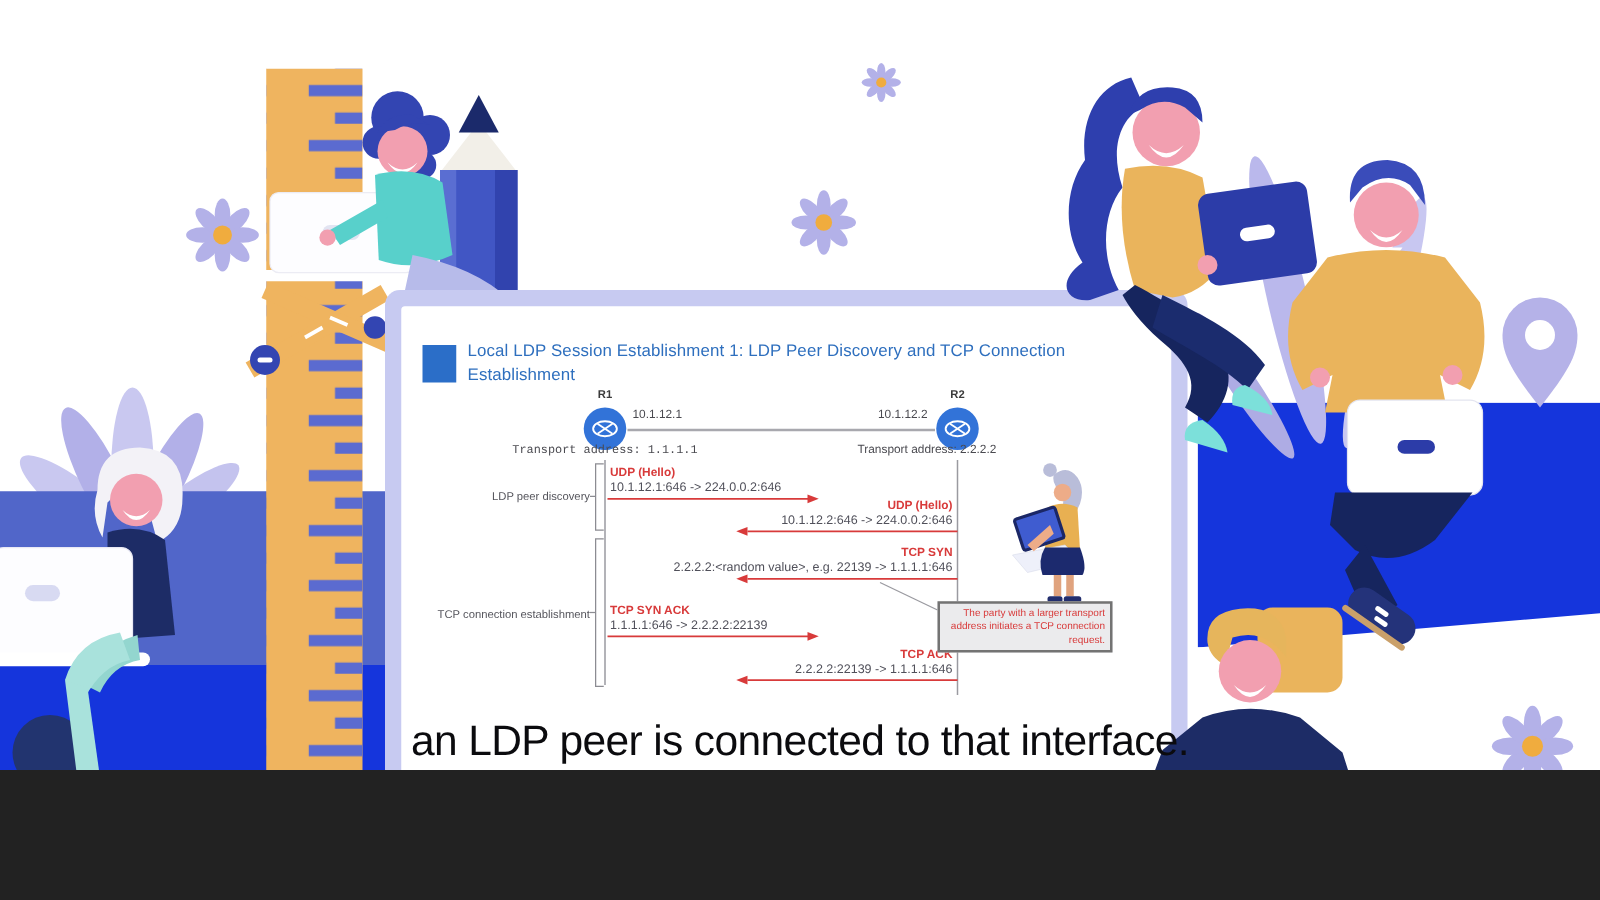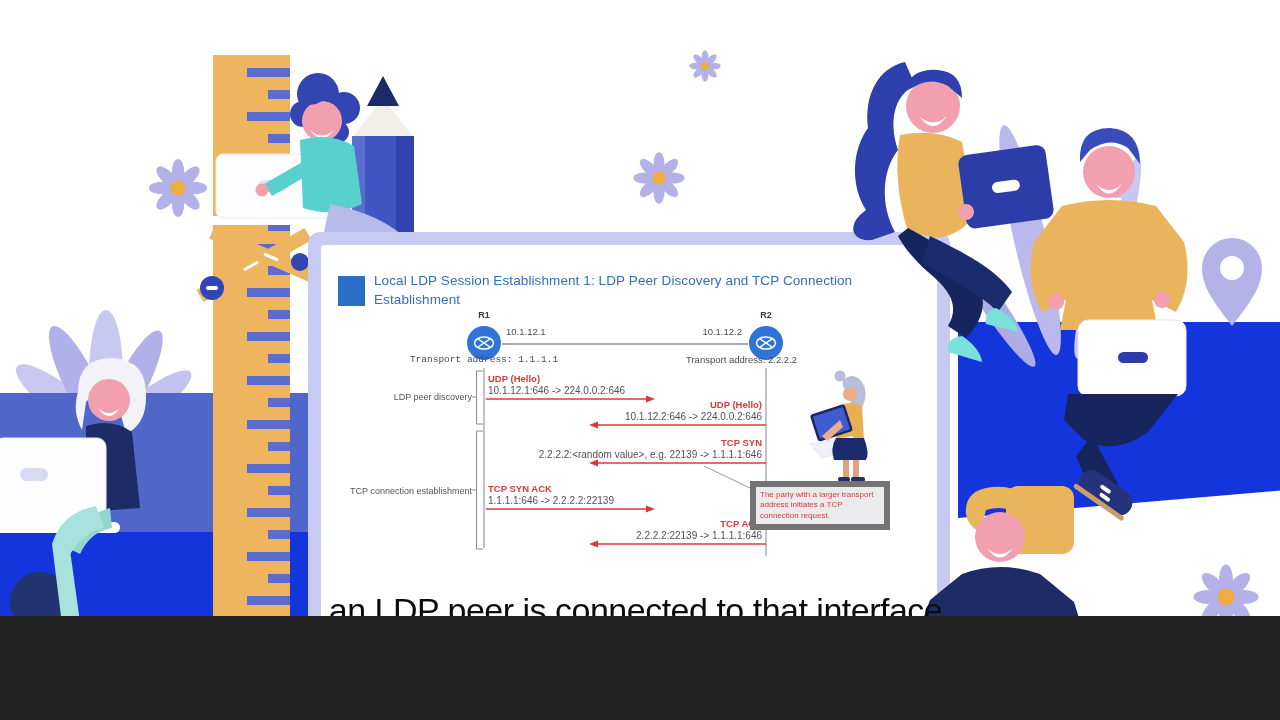--- a/index.html
+++ b/index.html
@@ -25,22 +25,22 @@
   .slide .bullet{position:absolute;left:16px;top:28px;width:27px;height:30px;background:#2b6ec8;}
   .slide .title{position:absolute;left:52px;top:24px;width:548px;font-size:13.5px;line-height:1.38;
       color:#2e6fbe;letter-spacing:.1px;}
   .t-label{position:absolute;font-size:9.5px;color:#4a4a50;}
   .t-name{position:absolute;font-size:9px;font-weight:bold;color:#3a3a3a;text-align:center;}
   .ph-label{position:absolute;font-size:9px;color:#55555c;text-align:right;}
   .msg-name{position:absolute;font-size:9.5px;font-weight:bold;color:#d83a3a;white-space:nowrap;}
   .msg-detail{position:absolute;font-size:10px;color:#50505a;white-space:nowrap;}
   .al-r{text-align:right;}
   .note-box{position:absolute;left:428px;top:233px;width:140px;background:#ebebed;
-      border:6px solid #737373;padding:3px 4px;font-size:8px;line-height:1.3;color:#d83a3a;}
-  .caption{left:0;top:591px;width:1280px;text-align:center;font-size:34px;color:#0b0b0e;
+      border:2px solid #737373;padding:3px 4px;font-size:8px;line-height:1.3;color:#d83a3a;text-align:right;}
+  .caption{left:0;top:574px;width:1280px;text-align:center;font-size:34px;color:#0b0b0e;
       letter-spacing:-0.5px;}
   svg{display:block;}
 </style>
 </head>
 <body>
 
 <div id="stage">
 
   <div class="abs circle" style="left:-380px;top:-530px;width:940px;height:940px;"></div>
   <div class="abs circle" style="left:660px;top:-640px;width:1000px;height:1000px;"></div>

